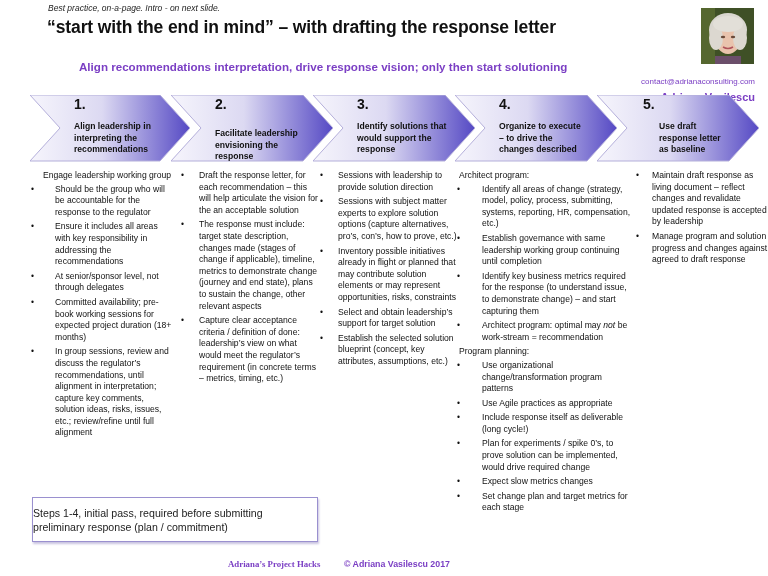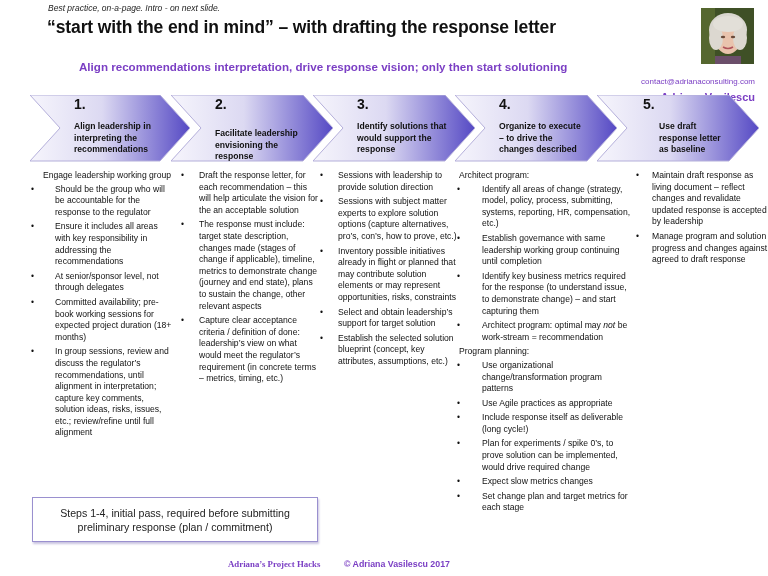--- a/index.html
+++ b/index.html
@@ -36,21 +36,21 @@
   .c3 li { padding-left: 20px; }
   .c3 li .b { left: 2px; }
   .c4 { left: 455px; top: 170px; width: 180px; }
   .c4 .head { padding-left: 4px; }
   .c4 li { padding-left: 27px; }
   .c4 li .b { left: 2px; }
   .c5 { left: 633px; top: 170px; width: 135px; }
   .c5 li { padding-left: 19px; }
   .c5 li .b { left: 3px; }
 
-  .note { position: absolute; left: 32px; top: 497px; width: 286px; height: 45px; border: 1px solid #9a90cf; box-shadow: 1px 2px 2px #c9c4e0; background: #fff; font-size: 10.6px; line-height: 14px; text-align: center; padding-top: 8px; color: #222; }
+  .note { position: absolute; left: 32px; top: 497px; width: 286px; height: 45px; border: 1px solid #9a90cf; box-shadow: 1px 2px 2px #c9c4e0; background: #fff; font-size: 10.6px; line-height: 14px; text-align: left; padding-top: 8px; color: #222; }
 
   .footer-left { position: absolute; left: 228px; top: 559px; font-size: 8.8px; font-weight: bold; color: #7b3fc4; font-family: Liberation Serif, serif; }
   .footer-right { position: absolute; left: 344px; top: 559px; font-size: 8.8px; font-weight: bold; color: #7b3fc4; }
 </style>
 </head>
 <body>
 
 <div class="intro">Best practice, on-a-page. Intro - on next slide.</div>
 <div class="title">
   <div>“start with the end in mind” – with drafting the response letter</div>

